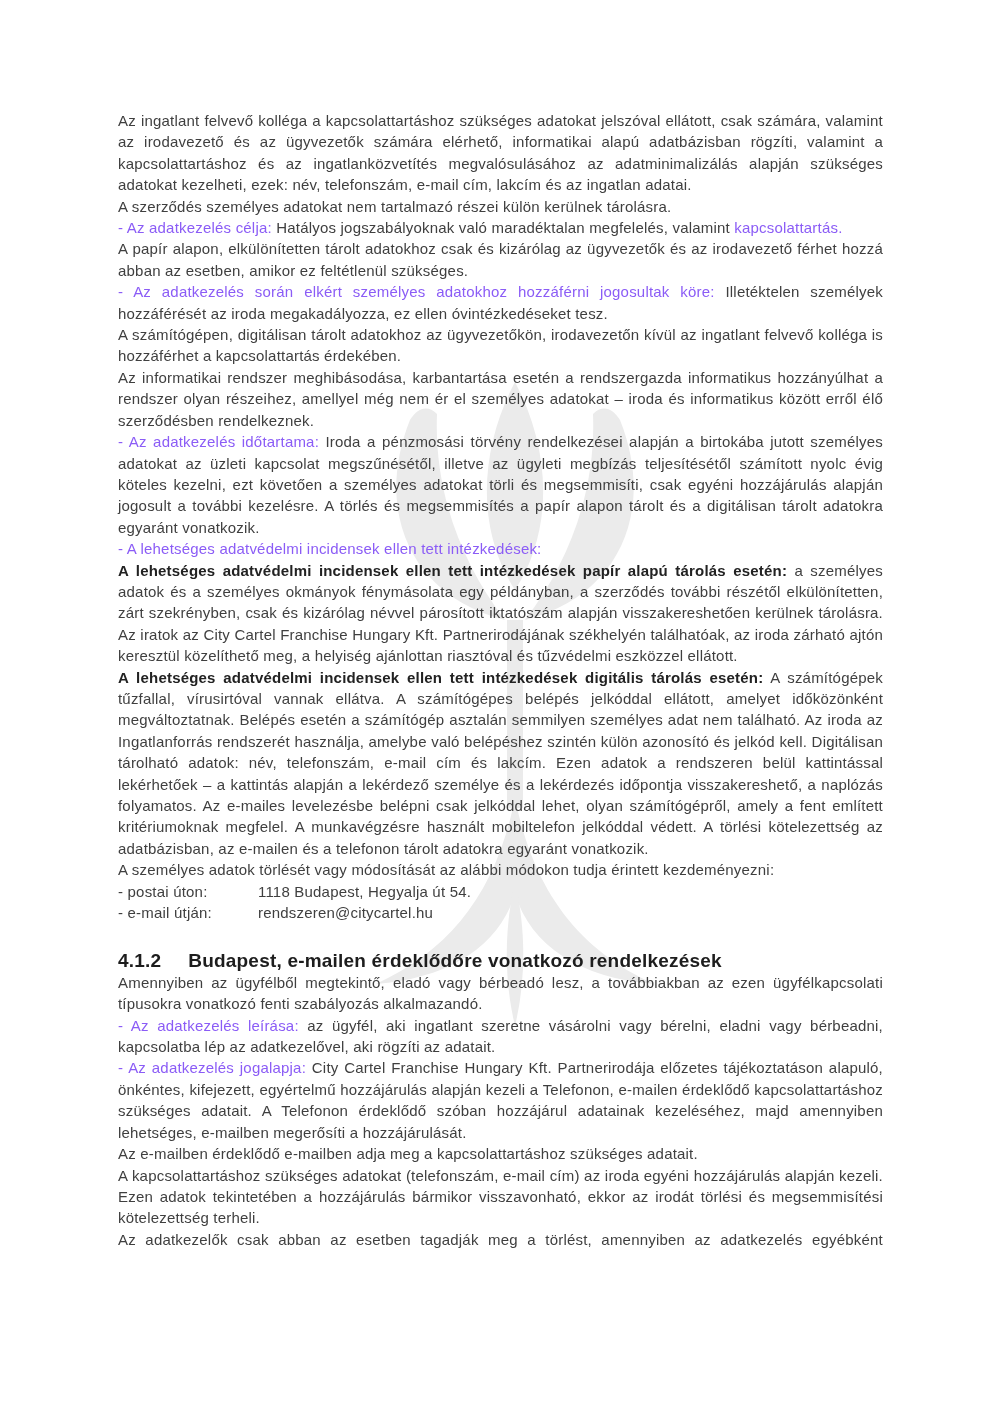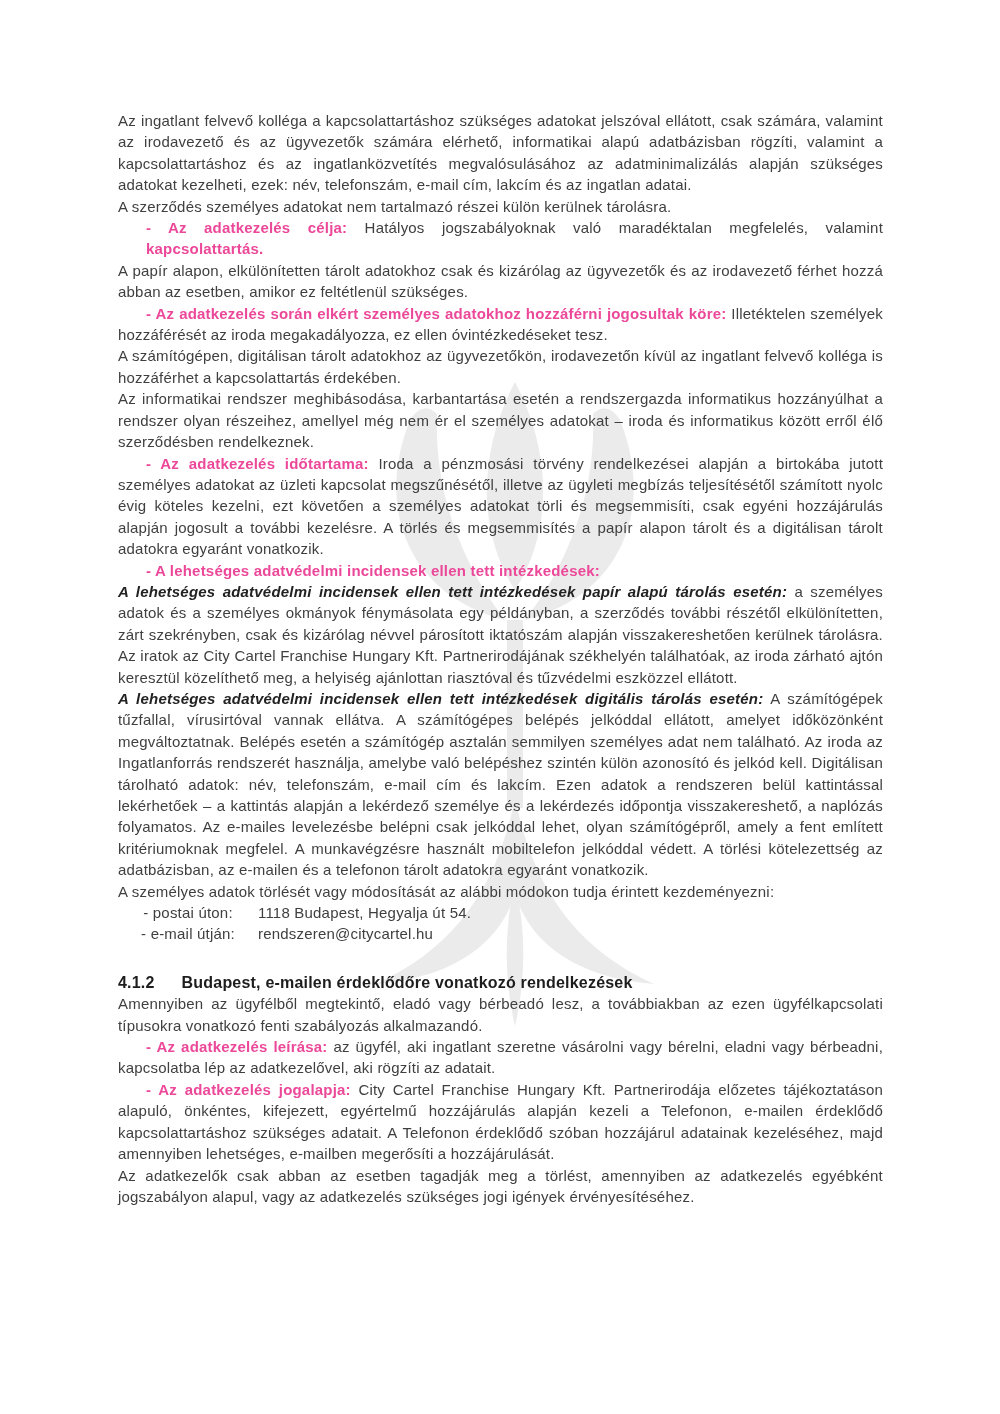--- a/index.html
+++ b/index.html
@@ -21,30 +21,30 @@
     position:absolute;
     left:118px; top:110px;
     width:765px;
     font-size:15px;
     line-height:21.4px;
     letter-spacing:0.2px;
     text-align:justify;
     z-index:1;
   }
   .para { margin:0; }
-  .b  { font-weight:700; color:#ec4899;margin-left:28px; }
-  .bi { font-weight:700; font-style:italic; color:#222222; }
-  .contact-row { display:flex; text-align:center; }
+  .b  { font-weight:400; color:#8b5cf6; }
+  .bi { font-weight:700; color:#222222; }
+  .contact-row { display:flex; text-align:left; }
   .c-label { flex:0 0 140px; }
   .heading {
     display:flex;
     gap:27px;
     margin-top:27px;
     font-weight:700;
-    font-size:16px;
+    font-size:19px;
     color:#1d1d1d;
     text-align:center;
   }
   .footer {
     position:absolute;
     top:1311px; left:0;
     width:100%;
     text-align:center;
     font-size:13px;
     color:#6d6d6d;
@@ -103,19 +103,21 @@
       <span>4.1.2</span>
       <span>Budapest, e-mailen érdeklődőre vonatkozó rendelkezések</span>
     </div>
 
     <p class="para">Amennyiben az ügyfélből megtekintő, eladó vagy bérbeadó lesz, a továbbiakban az ezen ügyfélkapcsolati típusokra vonatkozó fenti szabályozás alkalmazandó.</p>
 
     <p class="para"><span class="b">- Az adatkezelés leírása:</span><span> az ügyfél, aki ingatlant szeretne vásárolni vagy bérelni, eladni vagy bérbeadni, kapcsolatba lép az adatkezelővel, aki rögzíti az adatait.</span></p>
 
     <p class="para"><span class="b">- Az adatkezelés jogalapja:</span><span> City Cartel Franchise Hungary Kft. Partnerirodája előzetes tájékoztatáson alapuló, önkéntes, kifejezett, egyértelmű hozzájárulás alapján kezeli a Telefonon, e-mailen érdeklődő kapcsolattartáshoz szükséges adatait. A Telefonon érdeklődő szóban hozzájárul adatainak kezeléséhez, majd amennyiben lehetséges, e-mailben megerősíti a hozzájárulását.</span></p>
 
+    <p class="para">Az e-mailben érdeklődő e-mailben adja meg a kapcsolattartáshoz szükséges adatait.</p>
+    <p class="para">A kapcsolattartáshoz szükséges adatokat (telefonszám, e-mail cím) az iroda egyéni hozzájárulás alapján kezeli. Ezen adatok tekintetében a hozzájárulás bármikor visszavonható, ekkor az irodát törlési és megsemmisítési kötelezettség terheli.</p>
     <p class="para">Az adatkezelők csak abban az esetben tagadják meg a törlést, amennyiben az adatkezelés egyébként jogszabályon alapul, vagy az adatkezelés szükséges jogi igények érvényesítéséhez.</p>
 
   </div>
 
   <div class="footer">5</div>
 
 </div>
 
 </body></html>

